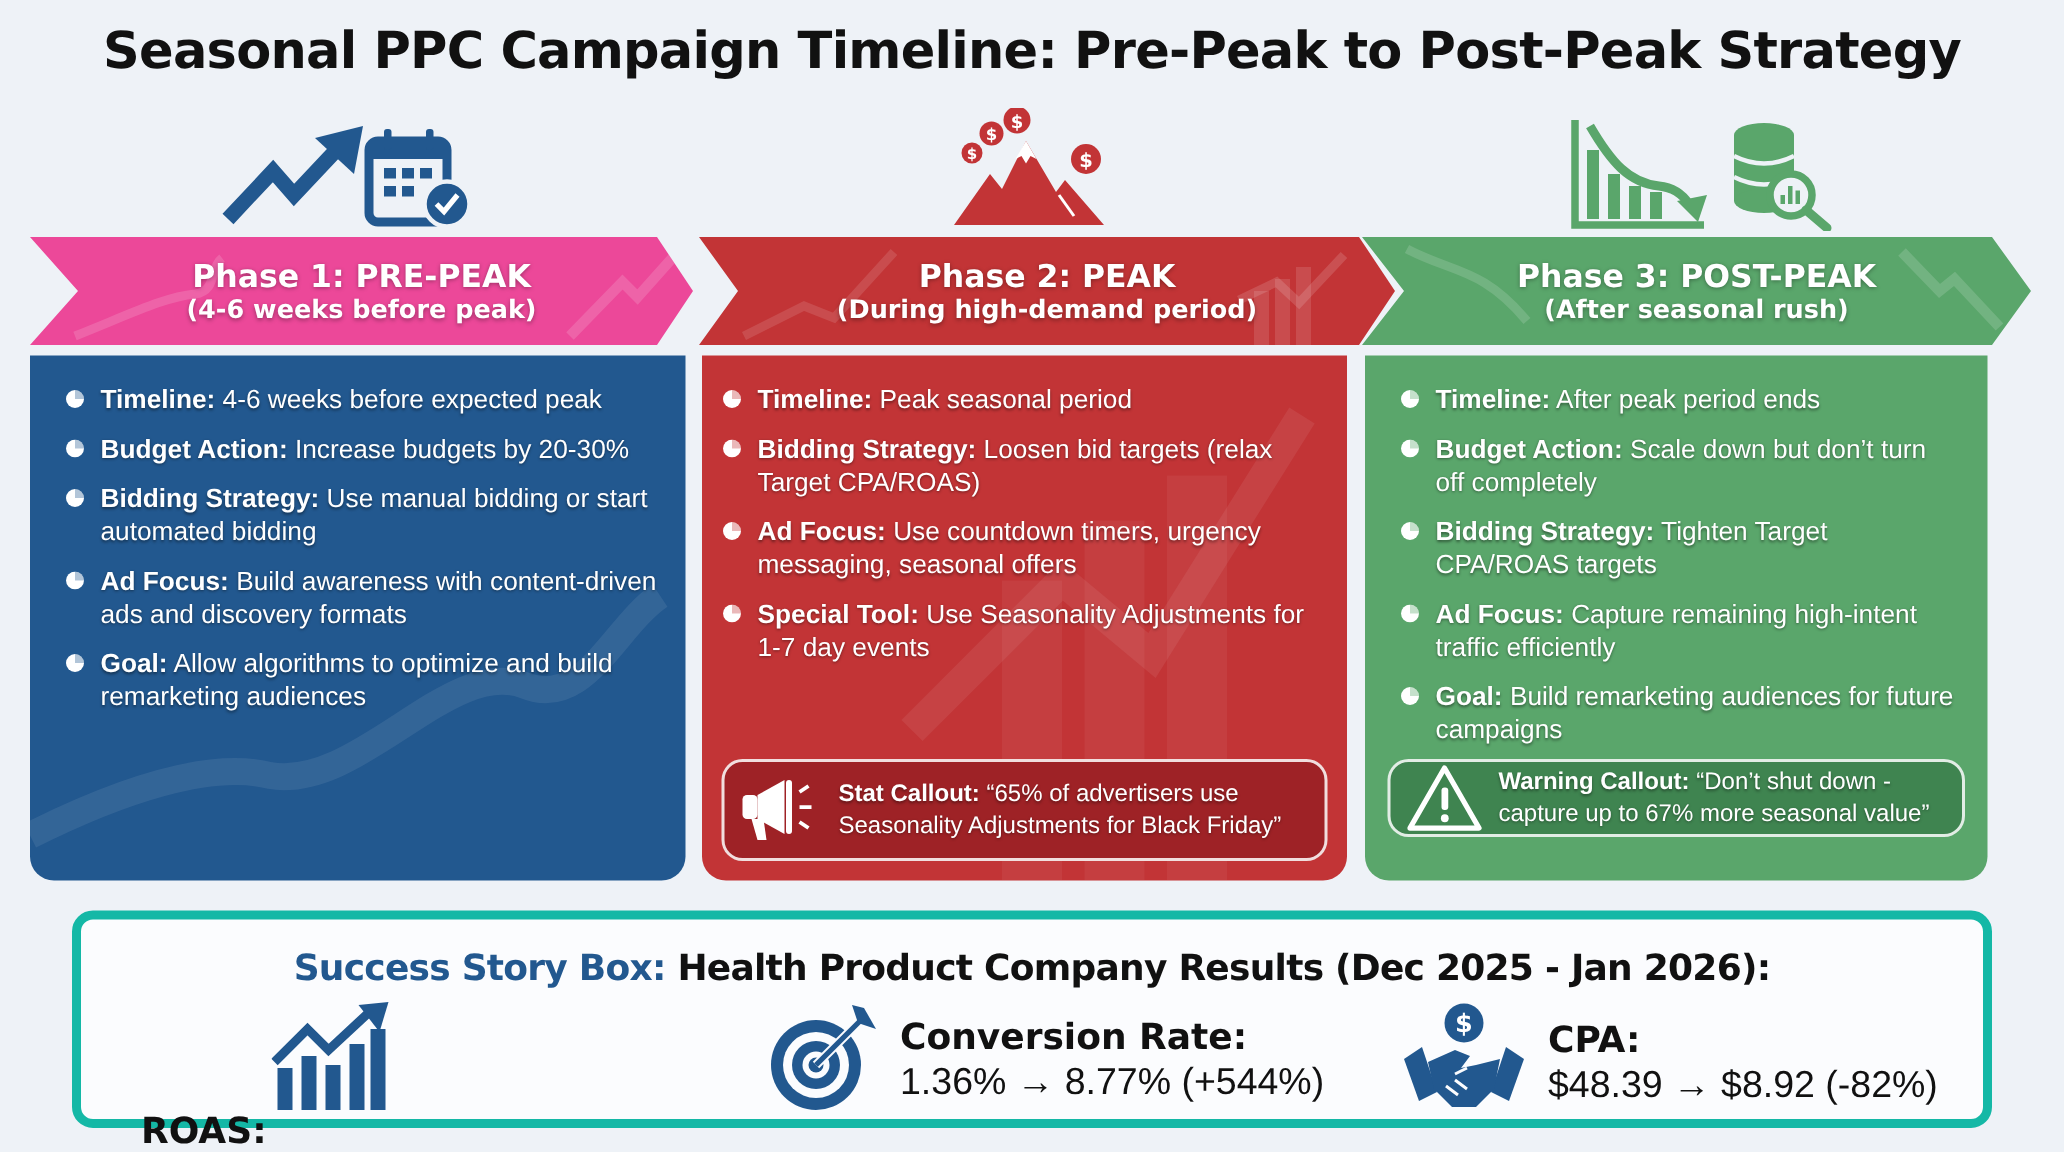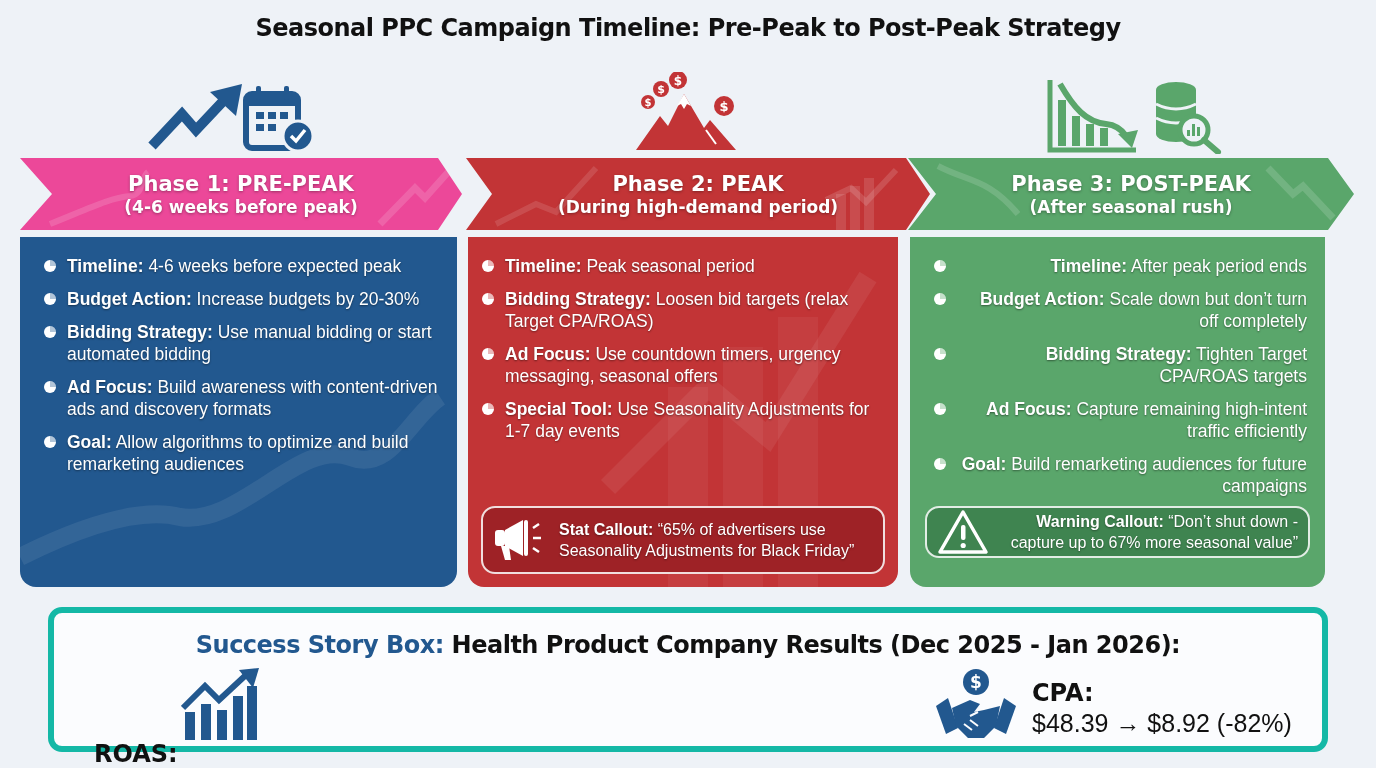--- a/index.html
+++ b/index.html
@@ -5,21 +5,21 @@
   * { box-sizing: border-box; margin: 0; padding: 0; }
   html, body { width: 1376px; height: 768px; overflow: hidden; }
   body {
     background: #eef2f7;
     font-family: "Liberation Sans", "DejaVu Sans", sans-serif;
     position: relative;
     color: #111;
   }
   .title {
     position: absolute; left: 0; top: 14px; width: 1376px;
-    text-align: center; font-weight: 700; font-size: 24px; color: #111;
+    text-align: center; font-weight: 700; font-size: 34px; color: #111;
     font-family: "DejaVu Sans", sans-serif; letter-spacing: -0.5px;
   }
   .icon-group { position: absolute; }
   .banner {
     position: absolute; top: 158px; height: 72px;
     color: #fff; text-align: center;
     display: flex; flex-direction: column; justify-content: center; align-items: center;
   }
   .banner .b-title { font-weight: 700; font-size: 21px; font-family: "DejaVu Sans", sans-serif; text-shadow: 0 1px 3px rgba(0,0,0,.35); }
   .banner .b-sub { font-weight: 700; font-size: 17px; font-family: "DejaVu Sans", sans-serif; text-shadow: 0 1px 3px rgba(0,0,0,.35); margin-top: 1px; text-align: center; }
@@ -32,21 +32,21 @@
         clip-path: polygon(0 0, 440px 0, 464px 50%, 440px 100%, 0 100%, 26px 50%); }
   .b3 { left: 908px; width: 446px; background: #5aa66b;
         clip-path: polygon(0 0, 420px 0, 446px 50%, 420px 100%, 0 100%, 28px 50%); }
 
   .panel {
     position: absolute; top: 237px; height: 350px; border-radius: 0 0 16px 16px;
     color: #fff; padding: 18px 18px 0 24px; overflow: hidden;
   }
   .p1 { left: 20px; width: 437px; background: #22588f; }
   .p2 { left: 468px; width: 430px; background: #c23436; padding-left: 14px; }
-  .p3 { left: 910px; width: 415px; background: #5aa66b; text-align: right; }
+  .p3 { left: 910px; width: 415px; background: #5aa66b; }
   .panel .bg-deco { position: absolute; left: 0; top: 0; width: 100%; height: 100%; pointer-events: none; }
   .bullets { list-style: none; position: relative; z-index: 2; }
   .bullets li {
     position: relative; padding-left: 23px; font-size: 17.5px; line-height: 22px;
     margin-bottom: 11px; text-shadow: 0 1px 2px rgba(0,0,0,.45);
   }
   .bullets li .pie { position: absolute; left: 0; top: 5px; width: 12px; height: 12px; }
   .bullets li b { font-weight: 700; }
   .callout {
     position: absolute; z-index: 2; border: 2px solid rgba(255,255,255,.85); border-radius: 14px;
@@ -293,20 +293,36 @@
       <rect x="66" y="18" width="10" height="54" fill="#22588f"></rect>
       <polyline points="2,40 24,18 38,32 66,6" fill="none" stroke="#22588f" stroke-width="6"></polyline>
       <polygon points="58,2 78,0 72,20" fill="#22588f"></polygon>
     </svg>
     <div class="m-text">
       <div class="m-label">ROAS:</div>
       <div class="m-value">122%  → 790% (+668%)</div>
     </div>
   </div>
 
+  <div class="metric" style="left:456px;">
+    <svg width="76" height="76" viewBox="0 0 76 76">
+      <circle cx="34" cy="42" r="30" fill="#22588f"></circle>
+      <circle cx="34" cy="42" r="22" fill="#fbfcfe"></circle>
+      <circle cx="34" cy="42" r="16" fill="#22588f"></circle>
+      <circle cx="34" cy="42" r="9" fill="#fbfcfe"></circle>
+      <circle cx="34" cy="42" r="5" fill="#22588f"></circle>
+      <line x1="34" y1="42" x2="64" y2="12" stroke="#fbfcfe" stroke-width="6"></line>
+      <line x1="34" y1="42" x2="64" y2="12" stroke="#22588f" stroke-width="3.5"></line>
+      <polygon points="58,2 62,14 74,18 66,4" fill="#22588f"></polygon>
+    </svg>
+    <div class="m-text">
+      <div class="m-label">Conversion Rate:</div>
+      <div class="m-value">1.36% → 8.77% (+544%)</div>
+    </div>
+  </div>
 
   <div class="metric" style="left:880px;">
     <svg width="84" height="80" viewBox="0 0 84 80">
       <circle cx="42" cy="14" r="13" fill="#22588f"></circle>
       <text x="42" y="20" font-size="17" font-weight="700" fill="#fff" text-anchor="middle" font-family="DejaVu Sans, sans-serif">$</text>
       <polygon points="2,38 14,30 24,60 12,66" fill="#22588f"></polygon>
       <polygon points="82,38 70,30 60,60 72,66" fill="#22588f"></polygon>
       <path d="M18,40 L36,32 L46,36 L40,44 L50,42 L66,38 L62,58 L50,70 L34,70 L22,58 Z" fill="#22588f"></path>
       <path d="M36,48 L44,44 M30,56 L38,62 M36,52 L44,58" stroke="#fbfcfe" stroke-width="2" fill="none"></path>
     </svg>

